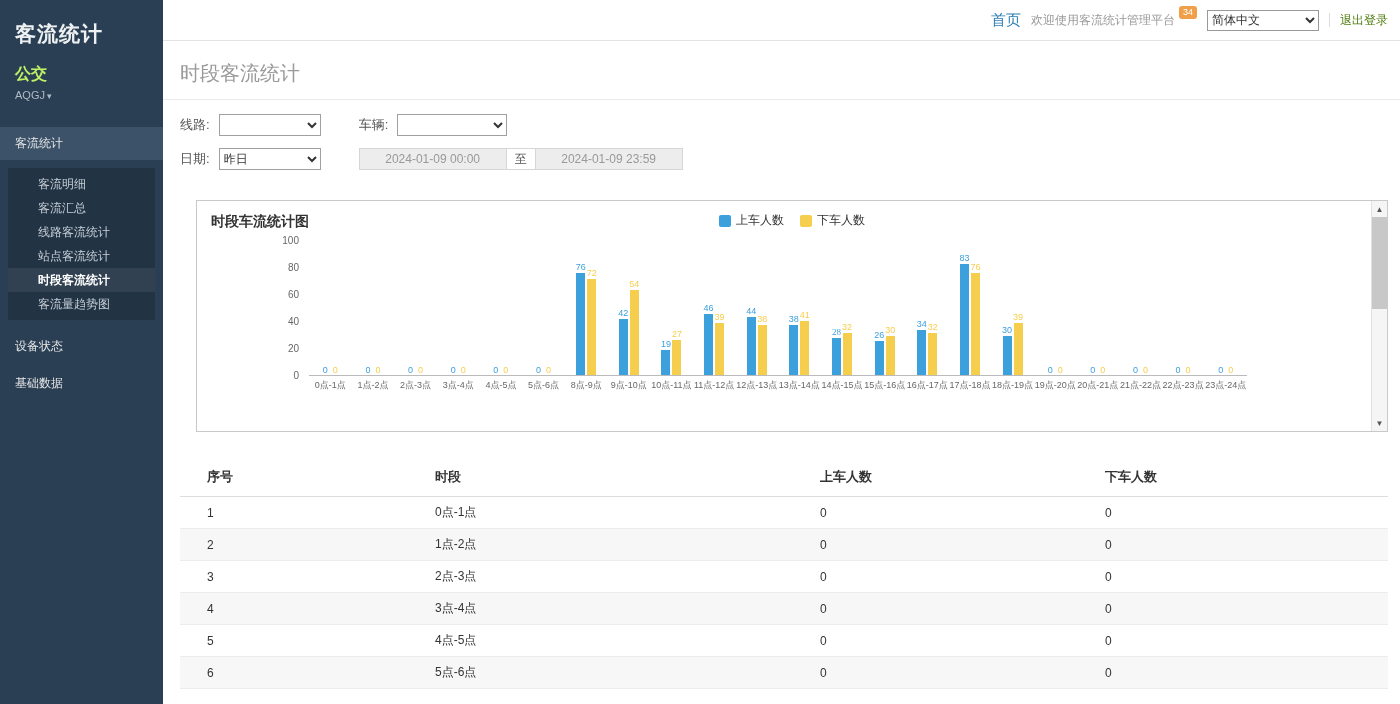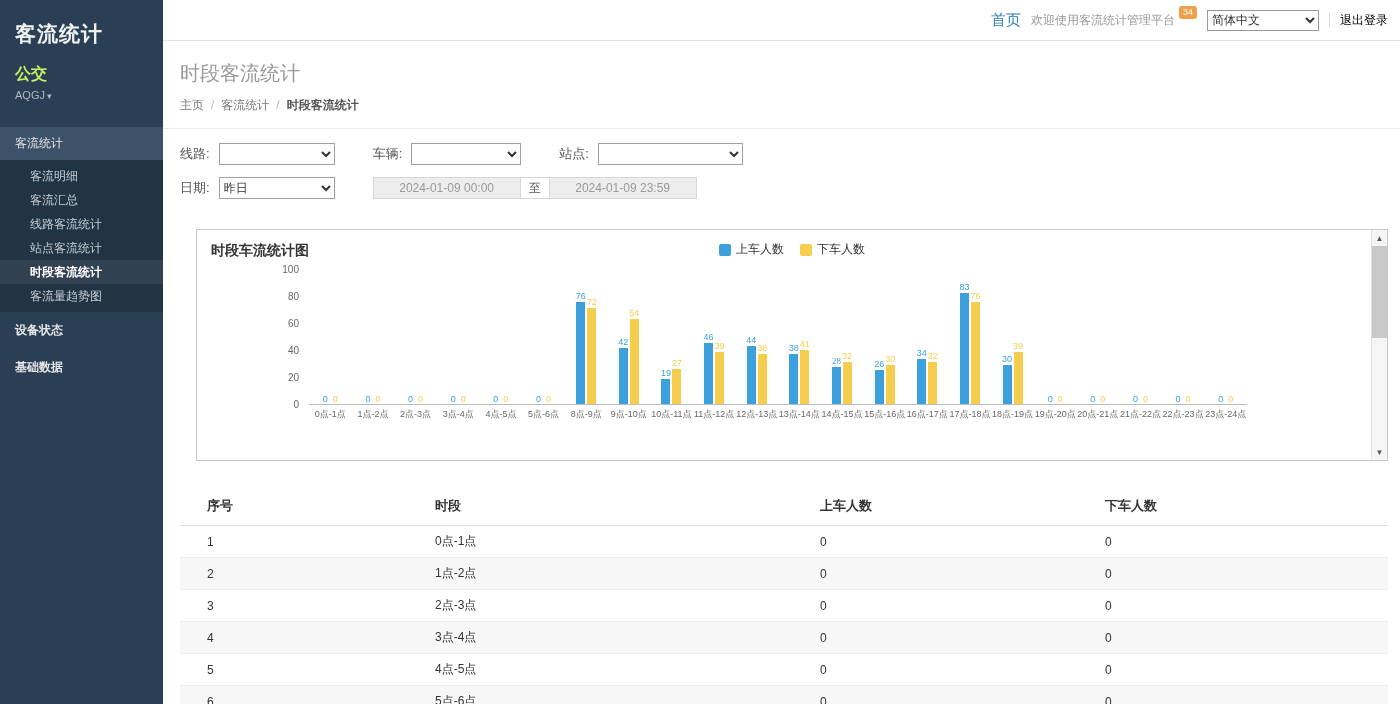--- a/index.html
+++ b/index.html
@@ -14,57 +14,57 @@
   
   .sidebar { width:163px; min-width:163px; height:704px; background:#2A3F54; color:#E7E7E7; }
   .app-title { font-size:21px; font-weight:bold; color:#EDF1F2; padding:20px 0 0 15px; letter-spacing:1px; }
   .org { padding:16px 0 0 15px; }
   .org-name { font-size:16px; font-weight:bold; color:#bef264; }
   .org-code { font-size:11px; color:#AEBAC4; margin-top:4px; cursor:pointer; }
   .org-code .caret { font-size:9px; margin-left:2px; }
   .menu { margin-top:26px; }
   .menu-group { font-size:12px; color:#E7E7E7; padding:8px 15px; cursor:pointer; }
   .menu-group.open { background:#3B5268; }
-  .submenu { list-style:none; margin:0; padding:4px 0; background:rgba(0,0,0,0.18); }
+  .submenu { list-style:none; margin:8px; padding:4px 0; background:rgba(0,0,0,0.18); }
   .submenu li { font-size:12px; color:#C7D0D8; padding:5px 0 5px 30px; cursor:pointer; line-height:14px; }
   .submenu li.active { color:#FFFFFF; background:rgba(255,255,255,0.07); font-weight:bold; }
-  .menu-group.top-item { padding:10px 15px;font-weight:bold; }
+  .menu-group.top-item { padding:10px 15px; }
 
   
   .main { flex:1; min-width:0; display:flex; flex-direction:column; background:#fff; }
 
   
   .topbar { height:41px; min-height:41px; border-bottom:1px solid #E3E3E3; background:#fff;
             display:flex; align-items:center; justify-content:flex-end; padding-right:12px; gap:10px; }
   .home-link { color:#2E7EB5; font-size:15px; }
   .welcome { color:#999; font-size:12px; }
   .badge { display:inline-block; background:#F0A04B; color:#fff; font-size:9px; line-height:11px;
            padding:1px 4px; border-radius:3px; position:relative; top:-8px; margin-left:-6px; cursor:pointer; }
   .lang-select { height:21px; width:112px; font-size:12px; color:#333; border:1px solid #999; background:#fff; }
   .tb-divider { width:1px; height:14px; background:#DDD; }
-  .logout { color:#000000; font-size:12px; }
+  .logout { color:#4d7c0f; font-size:12px; }
 
   
   .page-head { padding:20px 12px 14px 17px; }
   .page-title { margin:0; font-weight:normal; font-size:20px; color:#9A9A9A; line-height:24px; }
   .breadcrumb { margin-top:12px; font-size:12px; color:#999; }
   .breadcrumb a { color:#777; }
   .breadcrumb .sep { margin:0 7px; color:#BBB; }
   .breadcrumb .current { color:#555; font-weight:bold; }
 
   
   .content { flex:1; border-top:1px solid #EAEAEA; padding:14px 12px 0 17px; overflow:hidden; }
 
   
   .filter-panel { display:flex; justify-content:space-between; align-items:flex-start; }
   .filter-row { display:flex; align-items:center; margin-bottom:12px; font-size:13px; color:#555; }
   .fgroup { display:flex; align-items:center; margin-right:38px; }
   .fgroup label { margin-right:9px; white-space:nowrap; }
   .fselect { height:22px; font-size:12px; color:#333; border:1px solid #A0A0A0; background:#fff; }
-  .w145 { width:145px; } .w100 { width:116px; } .w110 { width:110px; }
+  .w145 { width:145px; } .w100 { width:102px; } .w110 { width:110px; }
   .date-group { display:flex; align-items:center; }
   .date-input { width:148px; height:22px; background:#EDEDED; border:1px solid #D6D6D6;
                 text-align:center; font-size:12px; color:#999; outline:none; }
   .date-addon { height:22px; border-top:1px solid #D6D6D6; border-bottom:1px solid #D6D6D6;
                 background:#fff; padding:0 8px; display:flex; align-items:center; font-size:12px; color:#555; }
   .filter-buttons { display:flex; flex-direction:column; gap:11px; }
   .btn { width:78px; height:23px; border:none; border-radius:3px; color:#fff; font-size:13px; cursor:pointer; line-height:21px; }
   .btn-query { background:#2DBE60; }
   .btn-export { background:#2E80C0; }
 
@@ -133,41 +133,34 @@
     <span class="badge">34</span>
     <select class="lang-select">
       <option>简体中文</option>
     </select>
     <span class="tb-divider"></span>
     <a class="logout">退出登录</a>
   </header>
 
   <div class="page-head">
     <h1 class="page-title">时段客流统计</h1>
-    <div class="breadcrumb">
-      <a>主页</a><span class="sep">/</span><a>客流统计</a><span class="sep">/</span><span class="current">时段客流统计</span>
-    </div>
   </div>
 
   <div class="content">
 
     <div class="filter-panel">
       <div class="filter-rows">
         <div class="filter-row">
           <div class="fgroup">
             <label>线路:</label>
             <select class="fselect w100"><option></option></select>
           </div>
           <div class="fgroup">
             <label>车辆:</label>
             <select class="fselect w110"><option></option></select>
-          </div>
-          <div class="fgroup">
-            <label>站点:</label>
-            <select class="fselect w145"><option></option></select>
           </div>
         </div>
         <div class="filter-row">
           <div class="fgroup">
             <label>日期:</label>
             <select class="fselect w100">
               <option>昨日</option>
             </select>
           </div>
           <div class="date-group">

